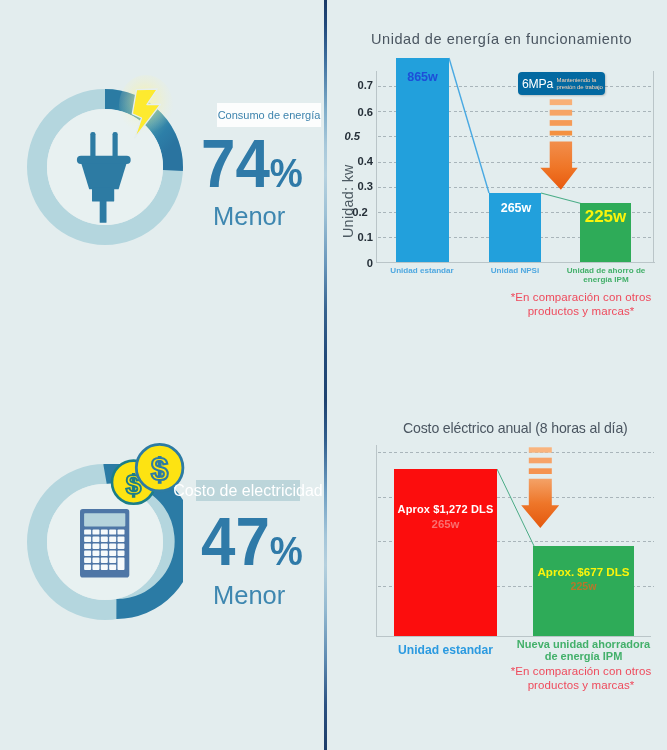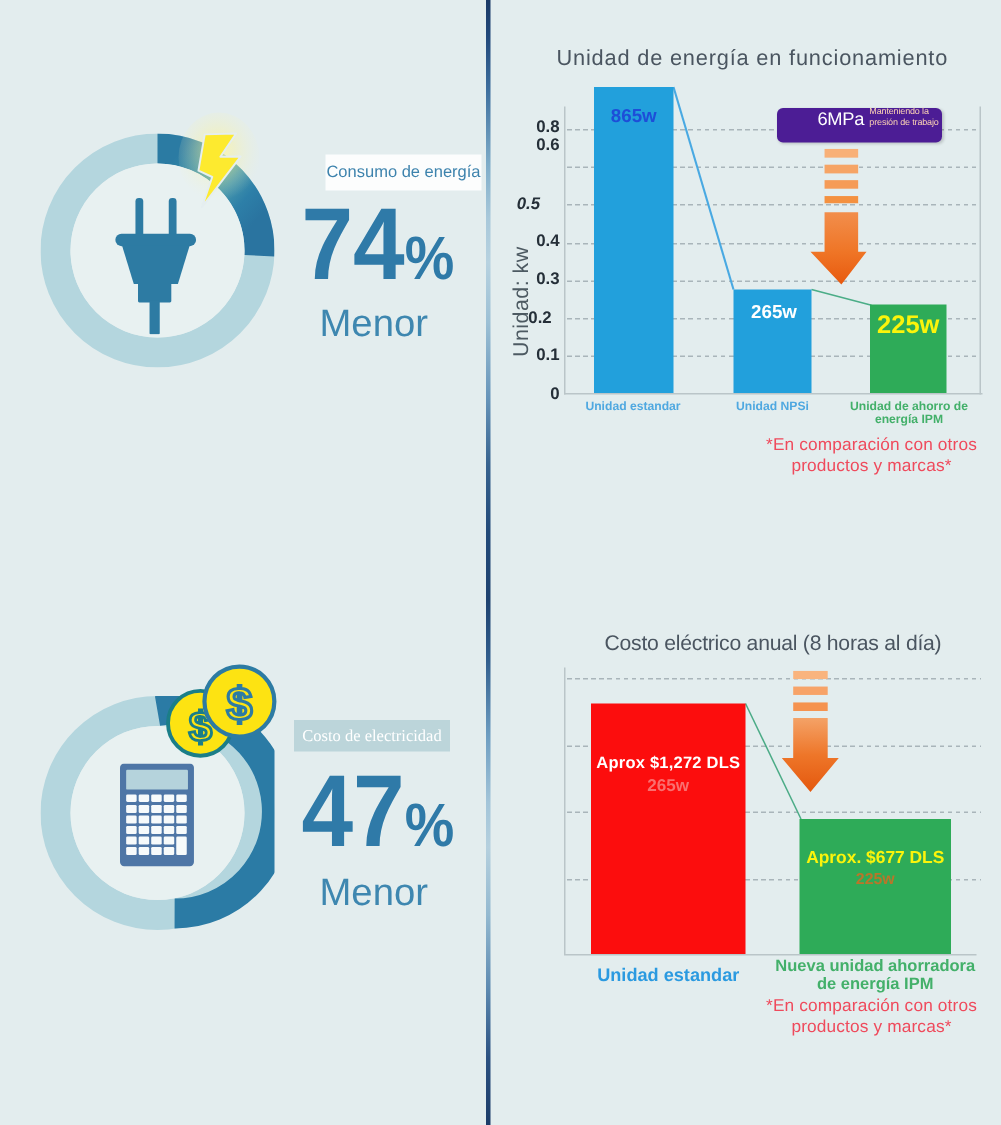--- a/index.html
+++ b/index.html
@@ -33,22 +33,22 @@
     font-family:"Liberation Sans",sans-serif;}
   .grid{position:absolute;height:1px;background-image:repeating-linear-gradient(to right,#a9b5ba 0,#a9b5ba 3px,rgba(0,0,0,0) 3px,rgba(0,0,0,0) 5.4px);}
   .axis{position:absolute;background:#bac5c8;}
   .bar{position:absolute;}
   .barlab{position:absolute;text-align:center;font-weight:bold;white-space:nowrap;
     font-family:"Liberation Sans",sans-serif;}
   .catlab{position:absolute;text-align:center;font-weight:bold;line-height:1.15;
     font-family:"Liberation Sans",sans-serif;}
   .note{position:absolute;text-align:center;line-height:1.2;white-space:nowrap;
     font-family:"Liberation Sans",sans-serif;}
-  .obadge{position:absolute;border-radius:4px;background:#4c1d95;display:flex;align-items:flex-start;
-    box-shadow:1px 1px 2px rgba(0,0,0,.18);padding-left:23px;}
+  .obadge{position:absolute;border-radius:4px;background:#0369a1;display:flex;align-items:center;
+    box-shadow:1px 1px 2px rgba(0,0,0,.18);}
   .obadge .p1{color:#fff;font-family:"Liberation Sans",sans-serif;}
   .obadge .p2{color:#fbd2b4;font-family:"Liberation Sans",sans-serif;line-height:1.12;}
 </style>
 </head>
 <body>
 
 <div id="page">
 
   <div class="divider"></div>
 
@@ -152,21 +152,21 @@
       <g>
         <circle cx="25.6" cy="44.2" r="21.6" fill="#fde312" stroke="#1b7e88" stroke-width="2.6"></circle>
         <text x="25.6" y="56.0" text-anchor="middle" font-family="'Liberation Sans',sans-serif" font-size="28" font-weight="bold" fill="#fde312" stroke="#1b7e88" stroke-width="1.9">$</text>
       </g>
       <g>
         <circle cx="51.6" cy="29.7" r="23.3" fill="#fde312" stroke="#2d7ba3" stroke-width="2.8"></circle>
         <text x="51.6" y="42.3" text-anchor="middle" font-family="'Liberation Sans',sans-serif" font-size="31" font-weight="bold" fill="#fde312" stroke="#2d7ba3" stroke-width="2.1">$</text>
       </g>
     </svg>
 
-    <div class="badge" style="left:196px;top:480px;width:104px;height:21px;background:#bcd5da;color:#ffffff;font-size:11px;font-family:Liberation Serif, serif;">
+    <div class="badge" style="left:196px;top:480px;width:104px;height:21px;background:#bcd5da;color:#ffffff;font-size:16px;">
       <span>Costo de electricidad</span>
     </div>
 
     <div class="pct" style="left:201px;top:507px;font-size:68px;">
       <span>47</span><span class="sym">%</span>
     </div>
 
     <div class="cap" style="left:213px;top:581px;font-size:25.5px;">
       <span>Menor</span>
     </div>
@@ -184,22 +184,22 @@
     <div class="grid" style="left:378px;top:136.3px;width:276px;"></div>
     <div class="grid" style="left:378px;top:161.6px;width:276px;"></div>
     <div class="grid" style="left:378px;top:186.9px;width:276px;"></div>
     <div class="grid" style="left:378px;top:212.1px;width:276px;"></div>
     <div class="grid" style="left:378px;top:237.4px;width:276px;"></div>
 
     <div class="axis" style="left:375.5px;top:70.5px;width:1.4px;height:192px;"></div>
     <div class="axis" style="left:375.5px;top:261.8px;width:279px;height:1.4px;"></div>
     <div class="axis" style="left:653px;top:70.5px;width:1.4px;height:192px;"></div>
 
-    <div class="ytick" style="left:347px;top:79.3px;width:26px;">0.8</div>
-    <div class="ytick" style="left:347px;top:91px;width:26px;">0.6</div>
+    <div class="ytick" style="left:347px;top:79.3px;width:26px;">0.7</div>
+    <div class="ytick" style="left:347px;top:106px;width:26px;">0.6</div>
     <div class="ytick" style="left:334px;top:129.8px;width:26px;font-style:italic;">0.5</div>
     <div class="ytick" style="left:347px;top:155.1px;width:26px;">0.4</div>
     <div class="ytick" style="left:347px;top:180.4px;width:26px;">0.3</div>
     <div class="ytick" style="left:347px;top:205.6px;width:26px;text-align:center;">0.2</div>
     <div class="ytick" style="left:347px;top:230.9px;width:26px;">0.1</div>
     <div class="ytick" style="left:347px;top:256.5px;width:26px;">0</div>
 
     <svg width="290" height="215" viewBox="0 0 290 215" style="position:absolute;left:370px;top:50px;">
       <path d="M79 8 L119 143" fill="none" stroke="#49a9e2" stroke-width="1.4"></path>
       <path d="M171 143 L211 153.5" fill="none" stroke="#4bad87" stroke-width="1.1"></path>

